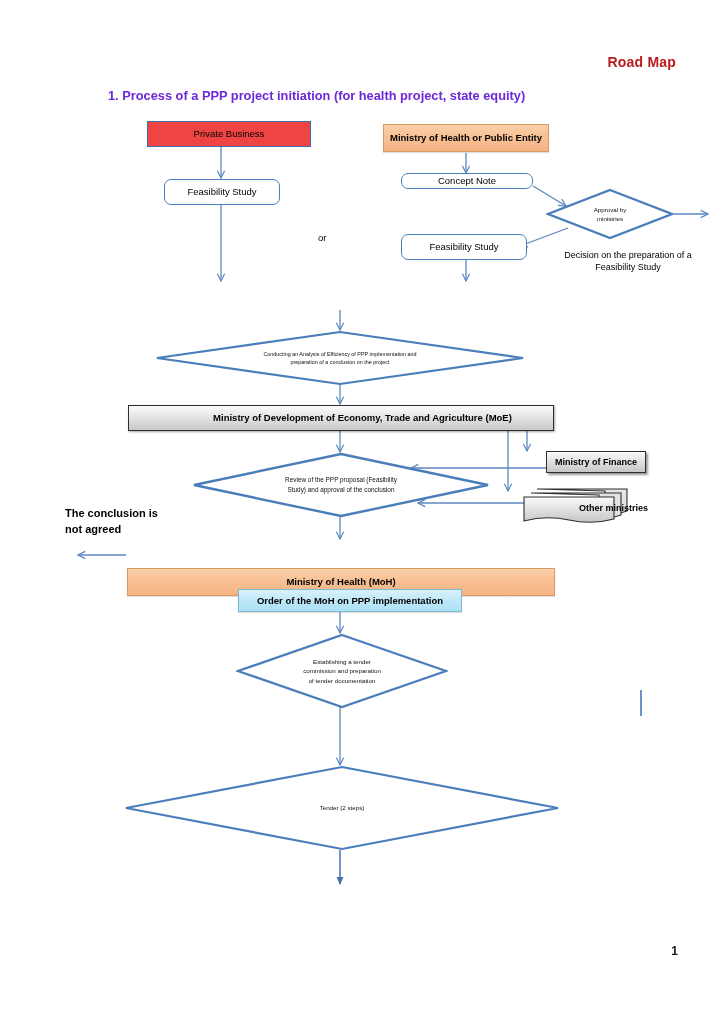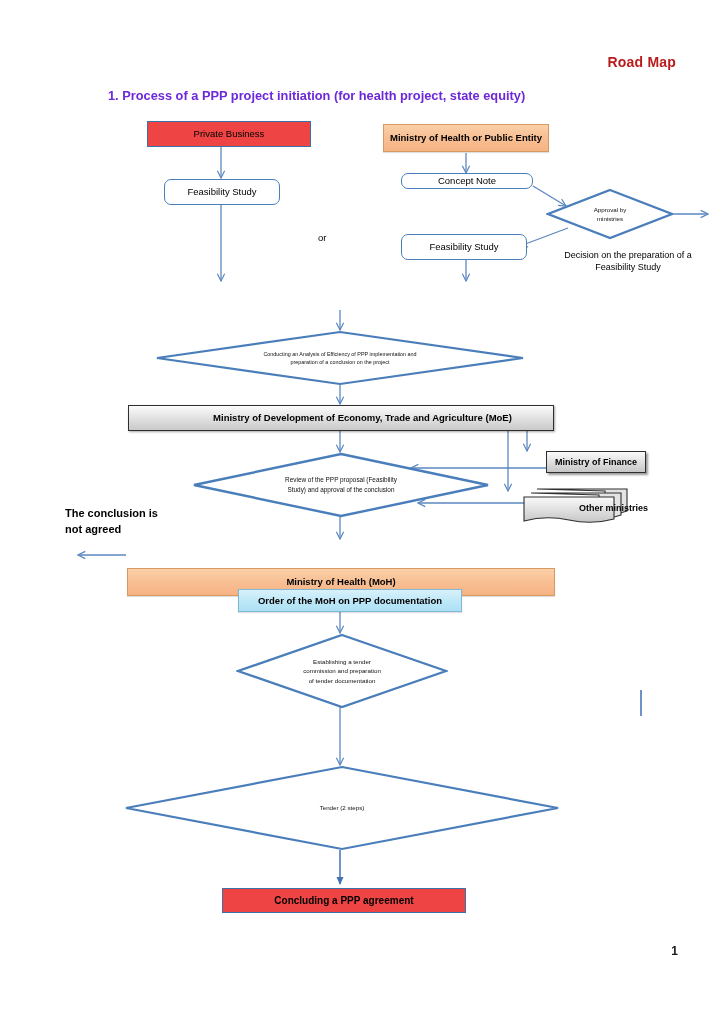--- a/index.html
+++ b/index.html
@@ -270,37 +270,36 @@
       </defs>
     </svg>
     <div class="stack-label" style="left:10px;top:15px;">Other ministries</div>
   </div>
 
   <div class="side-note" style="left:65px;top:506px;">The conclusion is
 not agreed</div>
 
   <div class="node node-orange" style="left:127px;top:540px;width:428px;height:28px;margin-top:28px;">Ministry of Health (MoH)</div>
 
-  <div class="node node-cyan" style="left:238px;top:589px;width:224px;height:23px;">Order of the MoH on PPP documentation</div>
+  <div class="node node-cyan" style="left:238px;top:589px;width:224px;height:23px;">Order of the MoH on PPP implementation</div>
 
   <div class="diamond-wrap" style="left:236px;top:633px;width:212px;height:76px;">
     <svg width="212" height="76" viewBox="0 0 212 76" xmlns="http://www.w3.org/2000/svg">
       <polygon points="106,2 210,38 106,74 2,38" fill="#ffffff" stroke="#4a7ebb" stroke-width="2.2"></polygon>
     </svg>
     <div class="diamond-text md">Establishing a tender
 commission and preparation
 of tender documentation</div>
   </div>
 
   <div class="diamond-wrap" style="left:124px;top:765px;width:436px;height:86px;">
     <svg width="436" height="86" viewBox="0 0 436 86" xmlns="http://www.w3.org/2000/svg">
       <polygon points="218,2 434,43 218,84 2,43" fill="#ffffff" stroke="#4a7ebb" stroke-width="2.2"></polygon>
     </svg>
     <div class="diamond-text md">Tender (2 steps)</div>
   </div>
 
-  <div class="node node-white node-strong" style="left:222px;top:888px;width:244px;height:25px;font-size:10px;">Concluding a PPP agreement</div>
 
   <div class="artifact-line" style="left:640px;top:690px;height:26px;"></div>
 
   <div class="page-num" style="right:46px;top:944px;">1</div>
 
 </div>
 
 </body></html>

